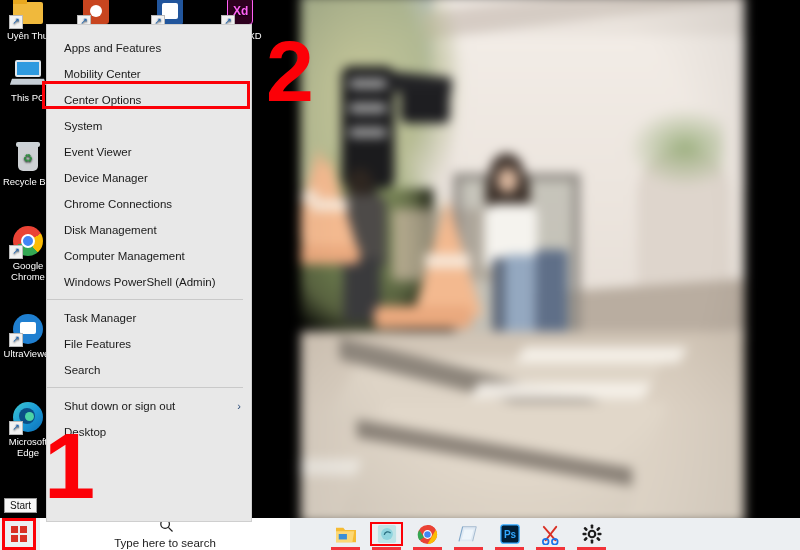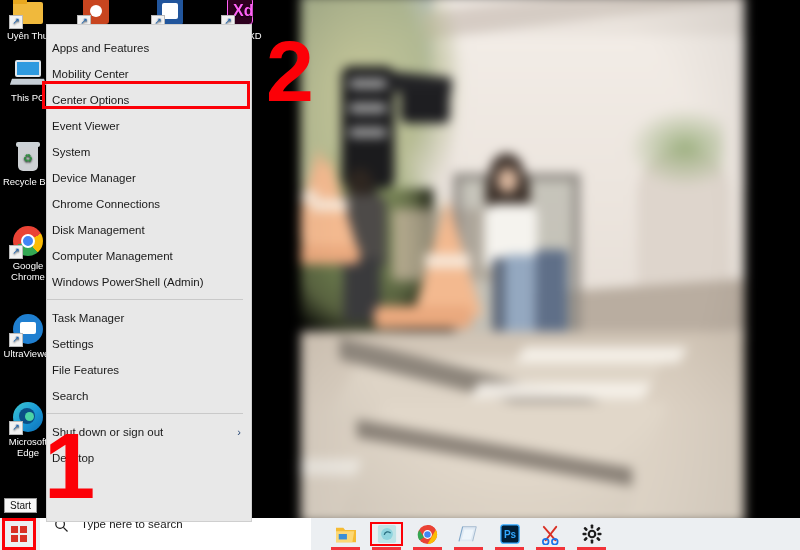--- a/index.html
+++ b/index.html
@@ -75,43 +75,43 @@
   .shortcut{position:absolute;left:-2px;bottom:-1px;width:12px;height:12px;background:#f2f2f2;
     border:1px solid #b9b9b9;color:#1b66b5;font-size:9px;line-height:11px;}
   .dlabel{display:block;}
 
   
   .winx{
     position:absolute;left:46px;top:24px;width:204px;height:496px;
     background:#e8e8e8;border:1px solid #cfcfcf;box-shadow:0 0 0 0 rgba(0,0,0,0);
     font-size:11.5px;color:#1a1a1a;z-index:30;
   }
-  .winx .item{height:26px;line-height:26px;padding-left:5px;white-space:nowrap;}
+  .winx .item{height:26px;line-height:26px;padding-left:17px;white-space:nowrap;}
   .winx .sep{height:1px;background:#c9c9c9;margin:4px 8px 5px 0px;}
   .winx .item.sub{position:relative;}
   .winx .chev{position:absolute;right:10px;top:0;color:#2a4a77;font-size:11px;}
   .winx .spacer-top{height:10px;}
   .winx .spacer-bottom{height:6px;}
 
   
   .redbox{position:absolute;border:3px solid #fc0007;z-index:40;box-sizing:border-box;}
   .rednum{position:absolute;color:#fc0007;font-family:"Liberation Sans", sans-serif;
     font-weight:bold;z-index:45;line-height:1;}
 
   
   .taskbar{position:absolute;left:0;top:518px;width:800px;height:32px;background:#eceff2;z-index:20;}
   .tb-start{position:absolute;left:4px;top:2px;width:30px;height:28px;display:flex;align-items:center;justify-content:center;}
   .winlogo{position:relative;width:16px;height:16px;}
   .winlogo i{position:absolute;width:7px;height:7px;background:#d93025;display:block;}
   .winlogo i:nth-child(1){left:0;top:0;}
   .winlogo i:nth-child(2){left:9px;top:0;}
   .winlogo i:nth-child(3){left:0;top:9px;}
   .winlogo i:nth-child(4){left:9px;top:9px;}
-  .searchbox{position:absolute;left:40px;top:518px;width:271px;height:32px;background:#fff;
-    display:flex;align-items:flex-start;z-index:21;}
+  .searchbox{position:absolute;left:40px;top:518px;width:250px;height:32px;background:#fff;
+    display:flex;align-items:center;z-index:21;flex-direction:column;}
   .searchbox .mag{margin-left:14px;margin-right:12px;color:#222;}
   .searchbox .ph{font-size:11.5px;color:#1c1c1c;}
   .tbicons{position:absolute;left:325px;top:518px;height:32px;display:flex;align-items:center;z-index:21;}
   .tbi{position:relative;width:41px;height:32px;display:flex;align-items:center;justify-content:center;}
   .tbi .ul{position:absolute;left:6px;bottom:0px;width:29px;height:3px;background:#f2333a;}
   .tbi.sel{outline:2px solid #fc0007;outline-offset:-6px;}
   .tooltip{position:absolute;left:4px;top:498px;background:#f6f6f6;border:1px solid #9a9a9a;
     padding:1px 5px;font-size:10px;color:#111;z-index:50;}
 
   
@@ -198,21 +198,21 @@
         <div class="sq" style="left:4px;top:3px;width:26px;height:28px;background:#21559c;border-radius:3px;"></div>
         <div class="sq" style="left:9px;top:9px;width:16px;height:16px;background:#fff;border-radius:2px;"></div>
         <div class="shortcut">↗</div>
       </div>
       <span class="dlabel">Word</span>
     </div>
 
     <div class="dicon" style="left:212px;top:-6px;">
       <div class="glyph">
         <div class="sq" style="left:4px;top:3px;width:26px;height:28px;background:#2e001f;border-radius:4px;border:1px solid #ff61f6;box-sizing:border-box;"></div>
-        <div class="sq" style="left:10px;top:11px;width:14px;height:12px;color:#ff61f6;font-size:16px;font-weight:bold;line-height:12px;text-align:center;">Xd</div>
+        <div class="sq" style="left:10px;top:11px;width:14px;height:12px;color:#ff61f6;font-size:12px;font-weight:bold;line-height:12px;text-align:center;">Xd</div>
         <div class="shortcut">↗</div>
       </div>
       <span class="dlabel">Adobe XD</span>
     </div>
 
     <div class="dicon" style="left:0px;top:56px;">
       <div class="glyph">
         <div class="sq" style="left:4px;top:4px;width:26px;height:17px;background:#2e9ae0;border:2px solid #dfe6ec;box-sizing:border-box;border-radius:2px;"></div>
         <div class="sq" style="left:0px;top:22px;width:34px;height:7px;background:#c6ced6;transform:perspective(30px) rotateX(32deg);"></div>
       </div>
@@ -260,40 +260,38 @@
   <div class="winx">
     <div class="spacer-top"></div>
 
     <div class="item">
       <span>Apps and Features</span></div>
     <div class="item">
       <span>Mobility Center</span></div>
     <div class="item">
       <span>Center Options</span></div>
     <div class="item">
+      <span>System</span></div>
+    <div class="item">
       <span>Event Viewer</span></div>
     <div class="item">
-      <span>System</span></div>
-    <div class="item">
       <span>Device Manager</span></div>
     <div class="item">
       <span>Chrome Connections</span></div>
     <div class="item">
       <span>Disk Management</span></div>
     <div class="item">
       <span>Computer Management</span></div>
     <div class="item">
       <span>Windows PowerShell (Admin)</span></div>
 
     <div class="sep"></div>
 
     <div class="item">
       <span>Task Manager</span></div>
-    <div class="item">
-      <span>Settings</span></div>
     <div class="item">
       <span>File Features</span></div>
     <div class="item">
       <span>Search</span></div>
 
     <div class="sep"></div>
 
     <div class="item sub">
       <span>Shut down or sign out</span>
       <span class="chev">›</span>

